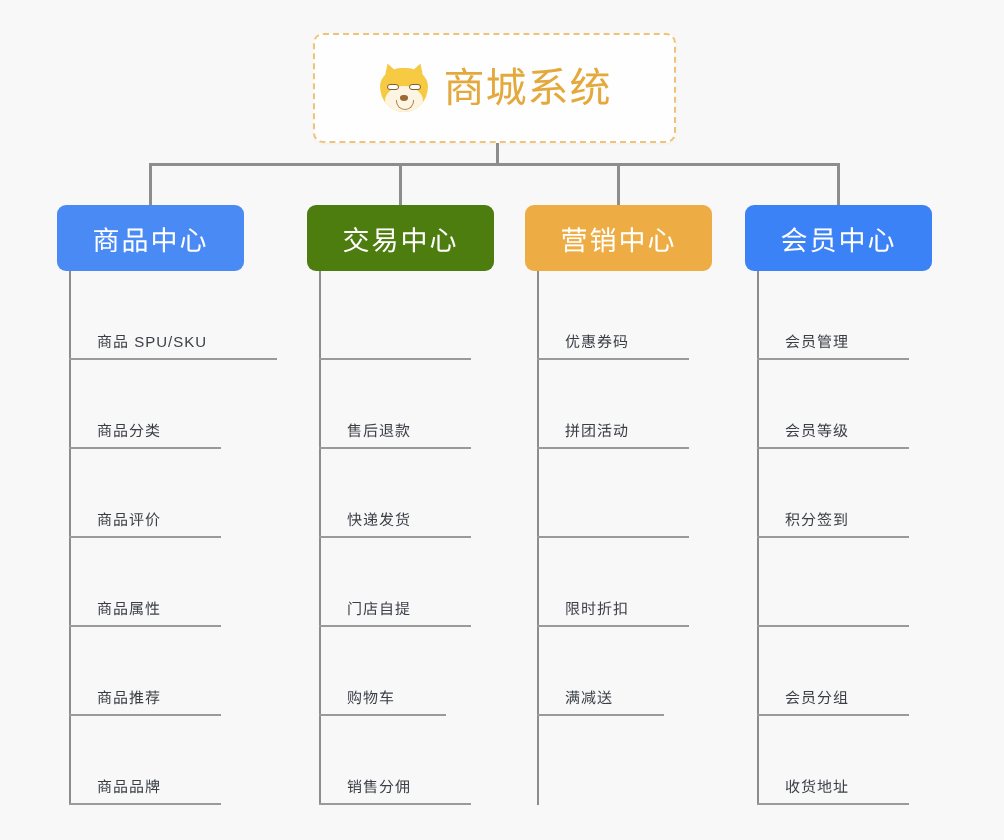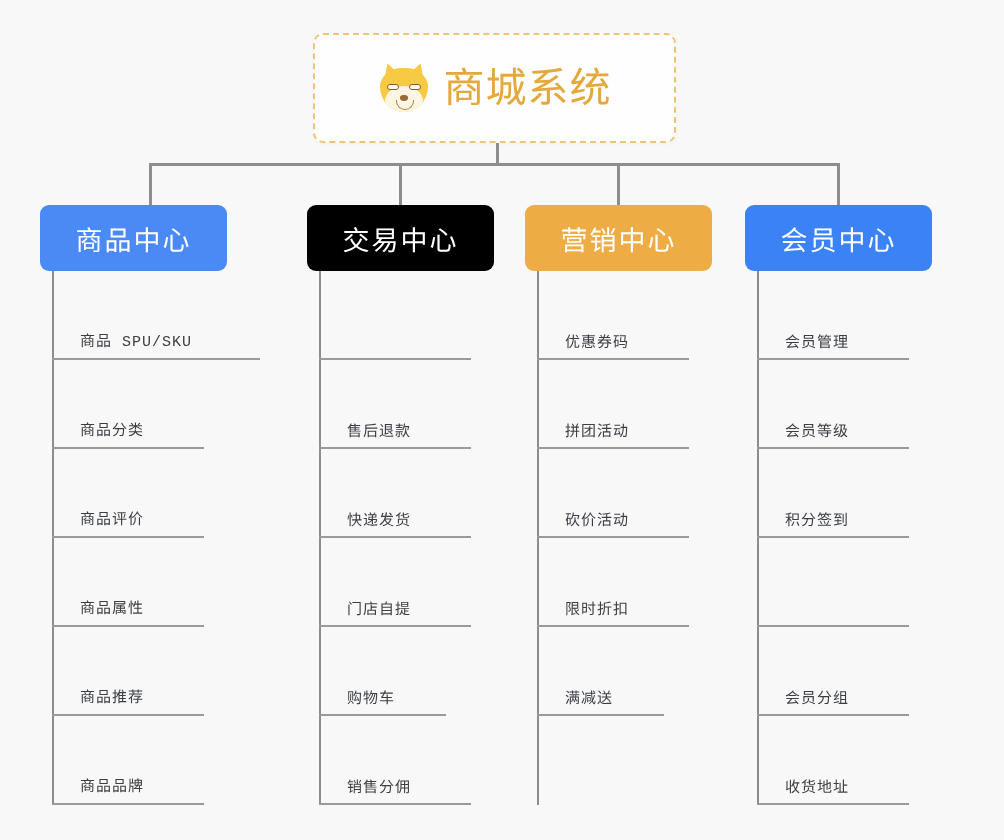--- a/index.html
+++ b/index.html
@@ -210,21 +210,21 @@
   <div class="conn conn-v-root"></div>
   <div class="conn conn-h-main"></div>
   <div id="drop-lines">
       <div class="conn conn-v-drop" style="left: 149px;"></div>
       <div class="conn conn-v-drop" style="left: 399px;"></div>
       <div class="conn conn-v-drop" style="left: 617px;"></div>
       <div class="conn conn-v-drop" style="left: 837px;"></div>
     </div>
 
   <div class="columns" id="columns">
-      <div class="column" style="left: 40px; width: 187px; font-family: Liberation Mono, monospace;">
+      <div class="column" style="left: 57px; width: 187px;">
         <div class="cat-box" style="background: rgb(74, 138, 244);">
           <span>商品中心</span>
         </div>
         <div class="leaf-list">
           <div class="spine" style="height: 534px;"></div>
           <div class="leaf">
             <div class="leaf-label">商品 SPU/SKU</div>
             <div class="leaf-underline" style="width: 208px;"></div>
           </div>
           <div class="leaf">
@@ -243,21 +243,21 @@
             <div class="leaf-label">商品推荐</div>
             <div class="leaf-underline" style="width: 152px;"></div>
           </div>
           <div class="leaf">
             <div class="leaf-label">商品品牌</div>
             <div class="leaf-underline" style="width: 152px;"></div>
           </div>
         </div>
       </div>
       <div class="column" style="left: 307px; width: 187px;">
-        <div class="cat-box" style="background: #000000; align-items: center;">
+        <div class="cat-box" style="background: #4d7c0f; align-items: center;">
           <span>交易中心</span>
         </div>
         <div class="leaf-list">
           <div class="spine" style="height: 534px;"></div>
           <div class="leaf">
             <div class="leaf-underline" style="width: 152px;"></div>
           </div>
           <div class="leaf">
             <div class="leaf-label">售后退款</div>
             <div class="leaf-underline" style="width: 152px;"></div>
@@ -288,21 +288,20 @@
           <div class="spine" style="height: 534px;"></div>
           <div class="leaf">
             <div class="leaf-label">优惠券码</div>
             <div class="leaf-underline" style="width: 152px;"></div>
           </div>
           <div class="leaf">
             <div class="leaf-label">拼团活动</div>
             <div class="leaf-underline" style="width: 152px;"></div>
           </div>
           <div class="leaf">
-            <div class="leaf-label">砍价活动</div>
             <div class="leaf-underline" style="width: 152px;"></div>
           </div>
           <div class="leaf">
             <div class="leaf-label">限时折扣</div>
             <div class="leaf-underline" style="width: 152px;"></div>
           </div>
           <div class="leaf">
             <div class="leaf-label">满减送</div>
             <div class="leaf-underline" style="width: 127px;"></div>
           </div>

